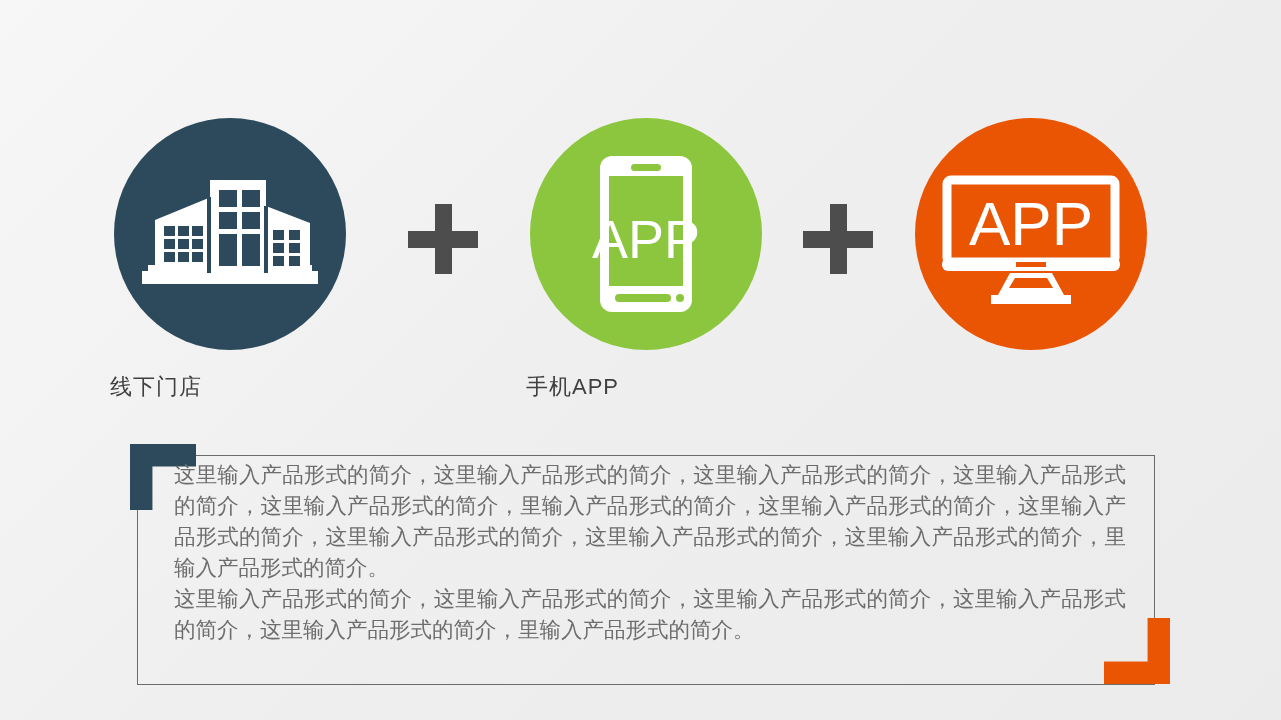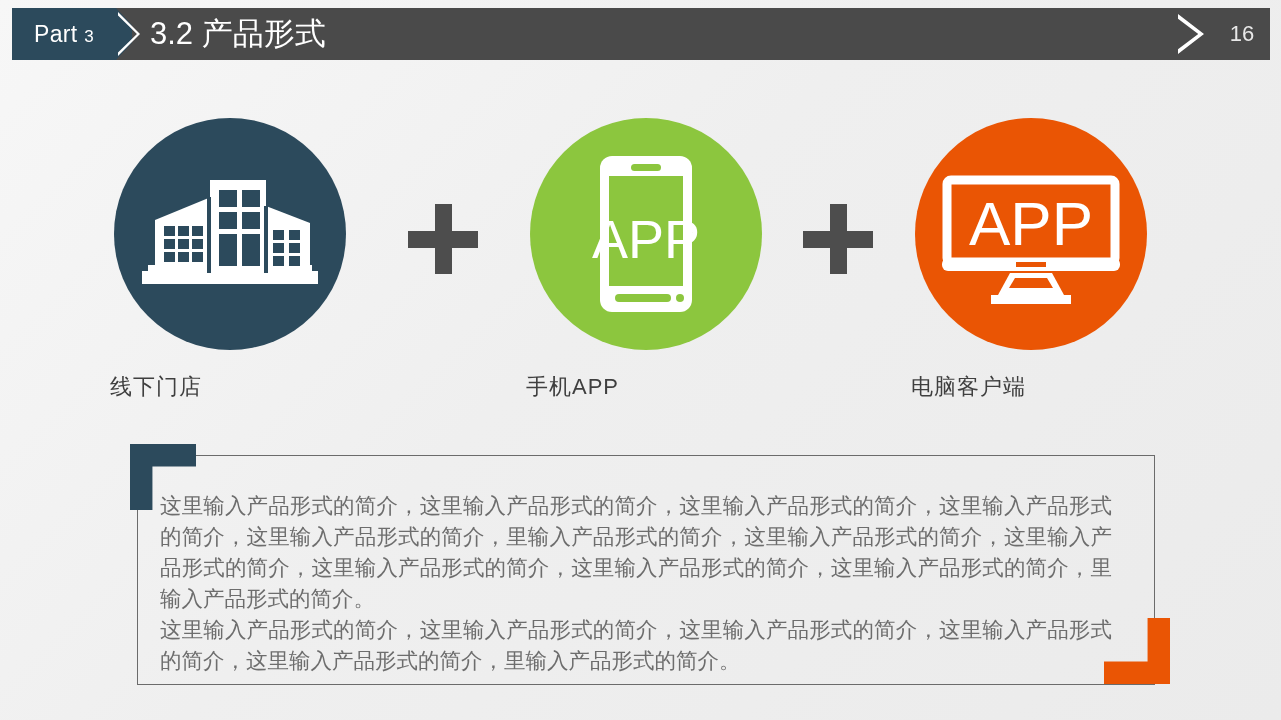--- a/index.html
+++ b/index.html
@@ -228,55 +228,39 @@
     left: 17px;
     top: 25px;
     width: 1018px;
     height: 230px;
     border: 1px solid #6b6b6b;
     box-sizing: border-box;
     z-index: 1;
   }
   .textbox-inner {
     position: absolute;
-    left: 40px;
+    left: 54px;
     top: 29px;
     width: 952px;
     z-index: 3;
-    margin-top: 31px;
   }
   .para {
     margin: 0;
     color: #6d6d6d;
     font-size: 21.5px;
     line-height: 31px;
     text-align: justify;
     font-family: "DejaVu Sans", "Liberation Sans", sans-serif;
   }
 </style>
 </head>
 <body>
 
 <div class="slide">
 
-  <div class="header">
-    <div class="header-gray"></div>
-
-    <div class="header-blue"></div>
-    <div class="header-part-label">
-      <span>Part</span>
-      <span class="pnum">3</span>
-    </div>
-    <div class="chevron-left"></div>
-
-    <div class="header-title">3.2 产品形式</div>
-
-    <div class="chevron-right"></div>
-    <div class="header-pagenum">16</div>
-  </div>
 
   <div class="icon-row">
 
     <div class="icon-col col1">
       <div class="circle blue">
         <svg viewBox="0 0 232 232" xmlns="http://www.w3.org/2000/svg">
           <defs>
             <clipPath id="circClipA">
                 <circle cx="116" cy="116" r="116"></circle>
               </clipPath>
@@ -364,21 +348,20 @@
           <rect x="101" y="144" width="30" height="5" fill="#ea5504"></rect>
 
           <path d="M95 155 L137 155 L149 177 L83 177 Z" fill="#ffffff"></path>
           <path d="M100 160 L132 160 L138 170 L94 170 Z" fill="#ea5504"></path>
 
           <rect x="76" y="177" width="80" height="9" fill="#ffffff"></rect>
 
           <text x="116" y="127" font-family="Liberation Sans, DejaVu Sans, sans-serif" font-size="62" fill="#ffffff" text-anchor="middle">APP</text>
         </svg>
       </div>
-      <div class="icon-label">电脑客户端</div>
     </div>
   </div>
 
   <div class="textbox-wrap">
     <div class="bracket-tl"></div>
     <div class="textbox"></div>
     <div class="bracket-br"></div>
     <div class="textbox-inner">
       <p class="para">这里输入产品形式的简介，这里输入产品形式的简介，这里输入产品形式的简介，这里输入产品形式的简介，这里输入产品形式的简介，里输入产品形式的简介，这里输入产品形式的简介，这里输入产品形式的简介，这里输入产品形式的简介，这里输入产品形式的简介，这里输入产品形式的简介，里输入产品形式的简介。</p>
       <p class="para">这里输入产品形式的简介，这里输入产品形式的简介，这里输入产品形式的简介，这里输入产品形式的简介，这里输入产品形式的简介，里输入产品形式的简介。</p>

